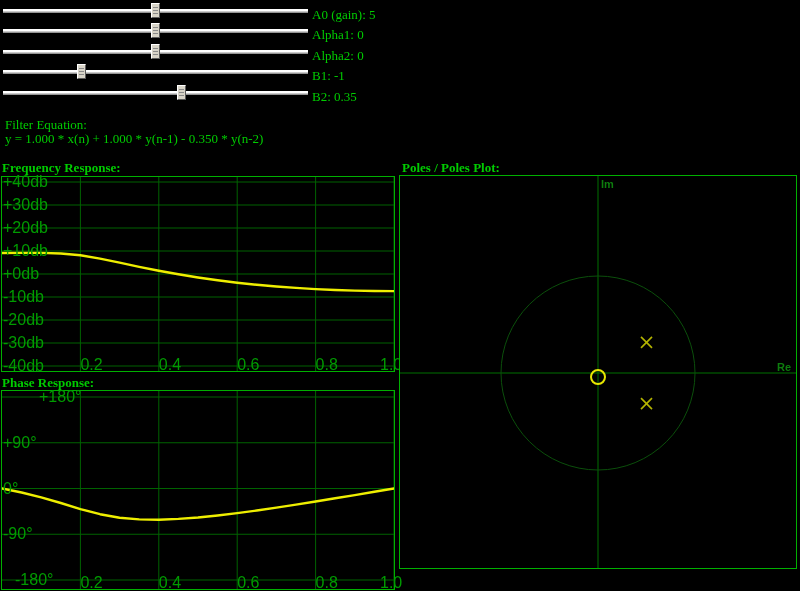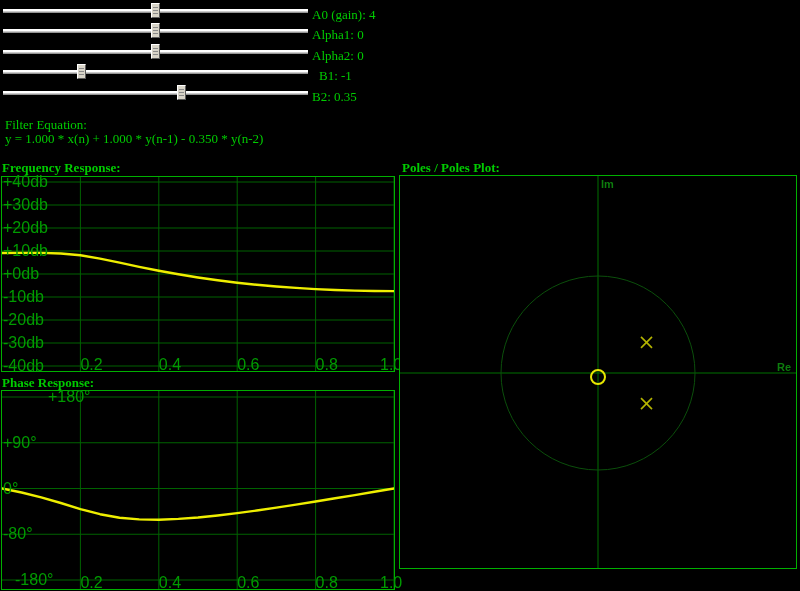--- a/index.html
+++ b/index.html
@@ -26,36 +26,36 @@
 </style>
 </head>
 <body>
 
 <div id="app">
   <div id="slider-rows">
       <div class="slider-track" style="left: 3px; top: 9px; width: 305px;"></div>
       <div class="slider-thumb" style="left: 151px; top: 3px;">
         <div class="grip"></div>
       </div>
-      <div class="green-text" style="left: 312px; top: 7px;">A0 (gain): 4</div>
+      <div class="green-text" style="left: 312px; top: 7px;">A0 (gain): 5</div>
       <div class="slider-track" style="left: 3px; top: 29px; width: 305px;"></div>
       <div class="slider-thumb" style="left: 151px; top: 23px;">
         <div class="grip"></div>
       </div>
       <div class="green-text" style="left: 312px; top: 27px;">Alpha1: 0</div>
       <div class="slider-track" style="left: 3px; top: 50px; width: 305px;"></div>
       <div class="slider-thumb" style="left: 151px; top: 44px;">
         <div class="grip"></div>
       </div>
       <div class="green-text" style="left: 312px; top: 48px;">Alpha2: 0</div>
       <div class="slider-track" style="left: 3px; top: 70px; width: 305px;"></div>
       <div class="slider-thumb" style="left: 77px; top: 64px;">
         <div class="grip"></div>
       </div>
-      <div class="green-text" style="left: 319px; top: 68px; text-align: right;">B1: -1</div>
+      <div class="green-text" style="left: 312px; top: 68px; text-align: right;">B1: -1</div>
       <div class="slider-track" style="left: 3px; top: 91px; width: 305px;"></div>
       <div class="slider-thumb" style="left: 176.9px; top: 85px;">
         <div class="grip"></div>
       </div>
       <div class="green-text" style="left: 312px; top: 89px;">B2: 0.35</div>
     </div>
 
   <div class="green-text" style="left:5px;top:117px;">Filter Equation:</div>
   <div class="green-text" style="left:5px;top:131px;">y = 1.000 * x(n) + 1.000 * y(n-1) - 0.350 * y(n-2)</div>
 
@@ -102,24 +102,24 @@
         <line x1="235.2" y1="0" x2="235.2" y2="198" stroke="#006300" stroke-width="1"></line>
         <line x1="313.6" y1="0" x2="313.6" y2="198" stroke="#006300" stroke-width="1"></line>
         <line x1="392" y1="0" x2="392" y2="198" stroke="#006300" stroke-width="1"></line>
         <line x1="0" y1="6" x2="392" y2="6" stroke="#006300" stroke-width="1"></line>
         <line x1="0" y1="51.75" x2="392" y2="51.75" stroke="#006300" stroke-width="1"></line>
         <line x1="0" y1="97.5" x2="392" y2="97.5" stroke="#006300" stroke-width="1"></line>
         <line x1="0" y1="143.25" x2="392" y2="143.25" stroke="#006300" stroke-width="1"></line>
         <line x1="0" y1="189" x2="392" y2="189" stroke="#006300" stroke-width="1"></line>
         <polyline points="0.0,97.5 19.6,101.5 39.2,106.3 58.8,112.0 78.4,118.1 98.0,123.2 117.6,126.7 137.2,128.4 156.8,128.7 176.4,127.9 196.0,126.5 215.6,124.5 235.2,122.1 254.8,119.5 274.4,116.6 294.0,113.6 313.6,110.5 333.2,107.3 352.8,104.1 372.4,100.8 392.0,97.5" fill="none" stroke="#eeee00" stroke-width="2.4" stroke-linejoin="round" stroke-linecap="round"></polyline>
       </svg>
-      <div class="tick" style="left: 10px; top: 0px; padding-left: 36px;">+180°</div>
+      <div class="tick" style="left: 1px; top: 0px; padding-left: 36px;">+180°</div>
       <div class="tick" style="left: 1px; top: 45.75px;">+90°</div>
       <div class="tick" style="left: 1px; top: 91.5px;">0°</div>
-      <div class="tick" style="left: 1px; top: 137.25px;">-80°</div>
+      <div class="tick" style="left: 1px; top: 137.25px;">-90°</div>
       <div class="tick" style="left: 1px; top: 183px; padding-left: 12px;">-180°</div>
       <div class="tick" style="left: 78.4px; top: 186px;">0.2</div>
       <div class="tick" style="left: 156.8px; top: 186px;">0.4</div>
       <div class="tick" style="left: 235.2px; top: 186px;">0.6</div>
       <div class="tick" style="left: 313.6px; top: 186px;">0.8</div>
       <div class="tick" style="left: 378px; top: 186px;">1.0</div>
     </div>
 
   <div class="green-text plot-title" style="left:402px;top:160px;">Poles / Poles Plot:</div>
   <div class="plot-box" id="plot-poles_zeroes" style="left: 399px; top: 175px; width: 398px; height: 394px;">

